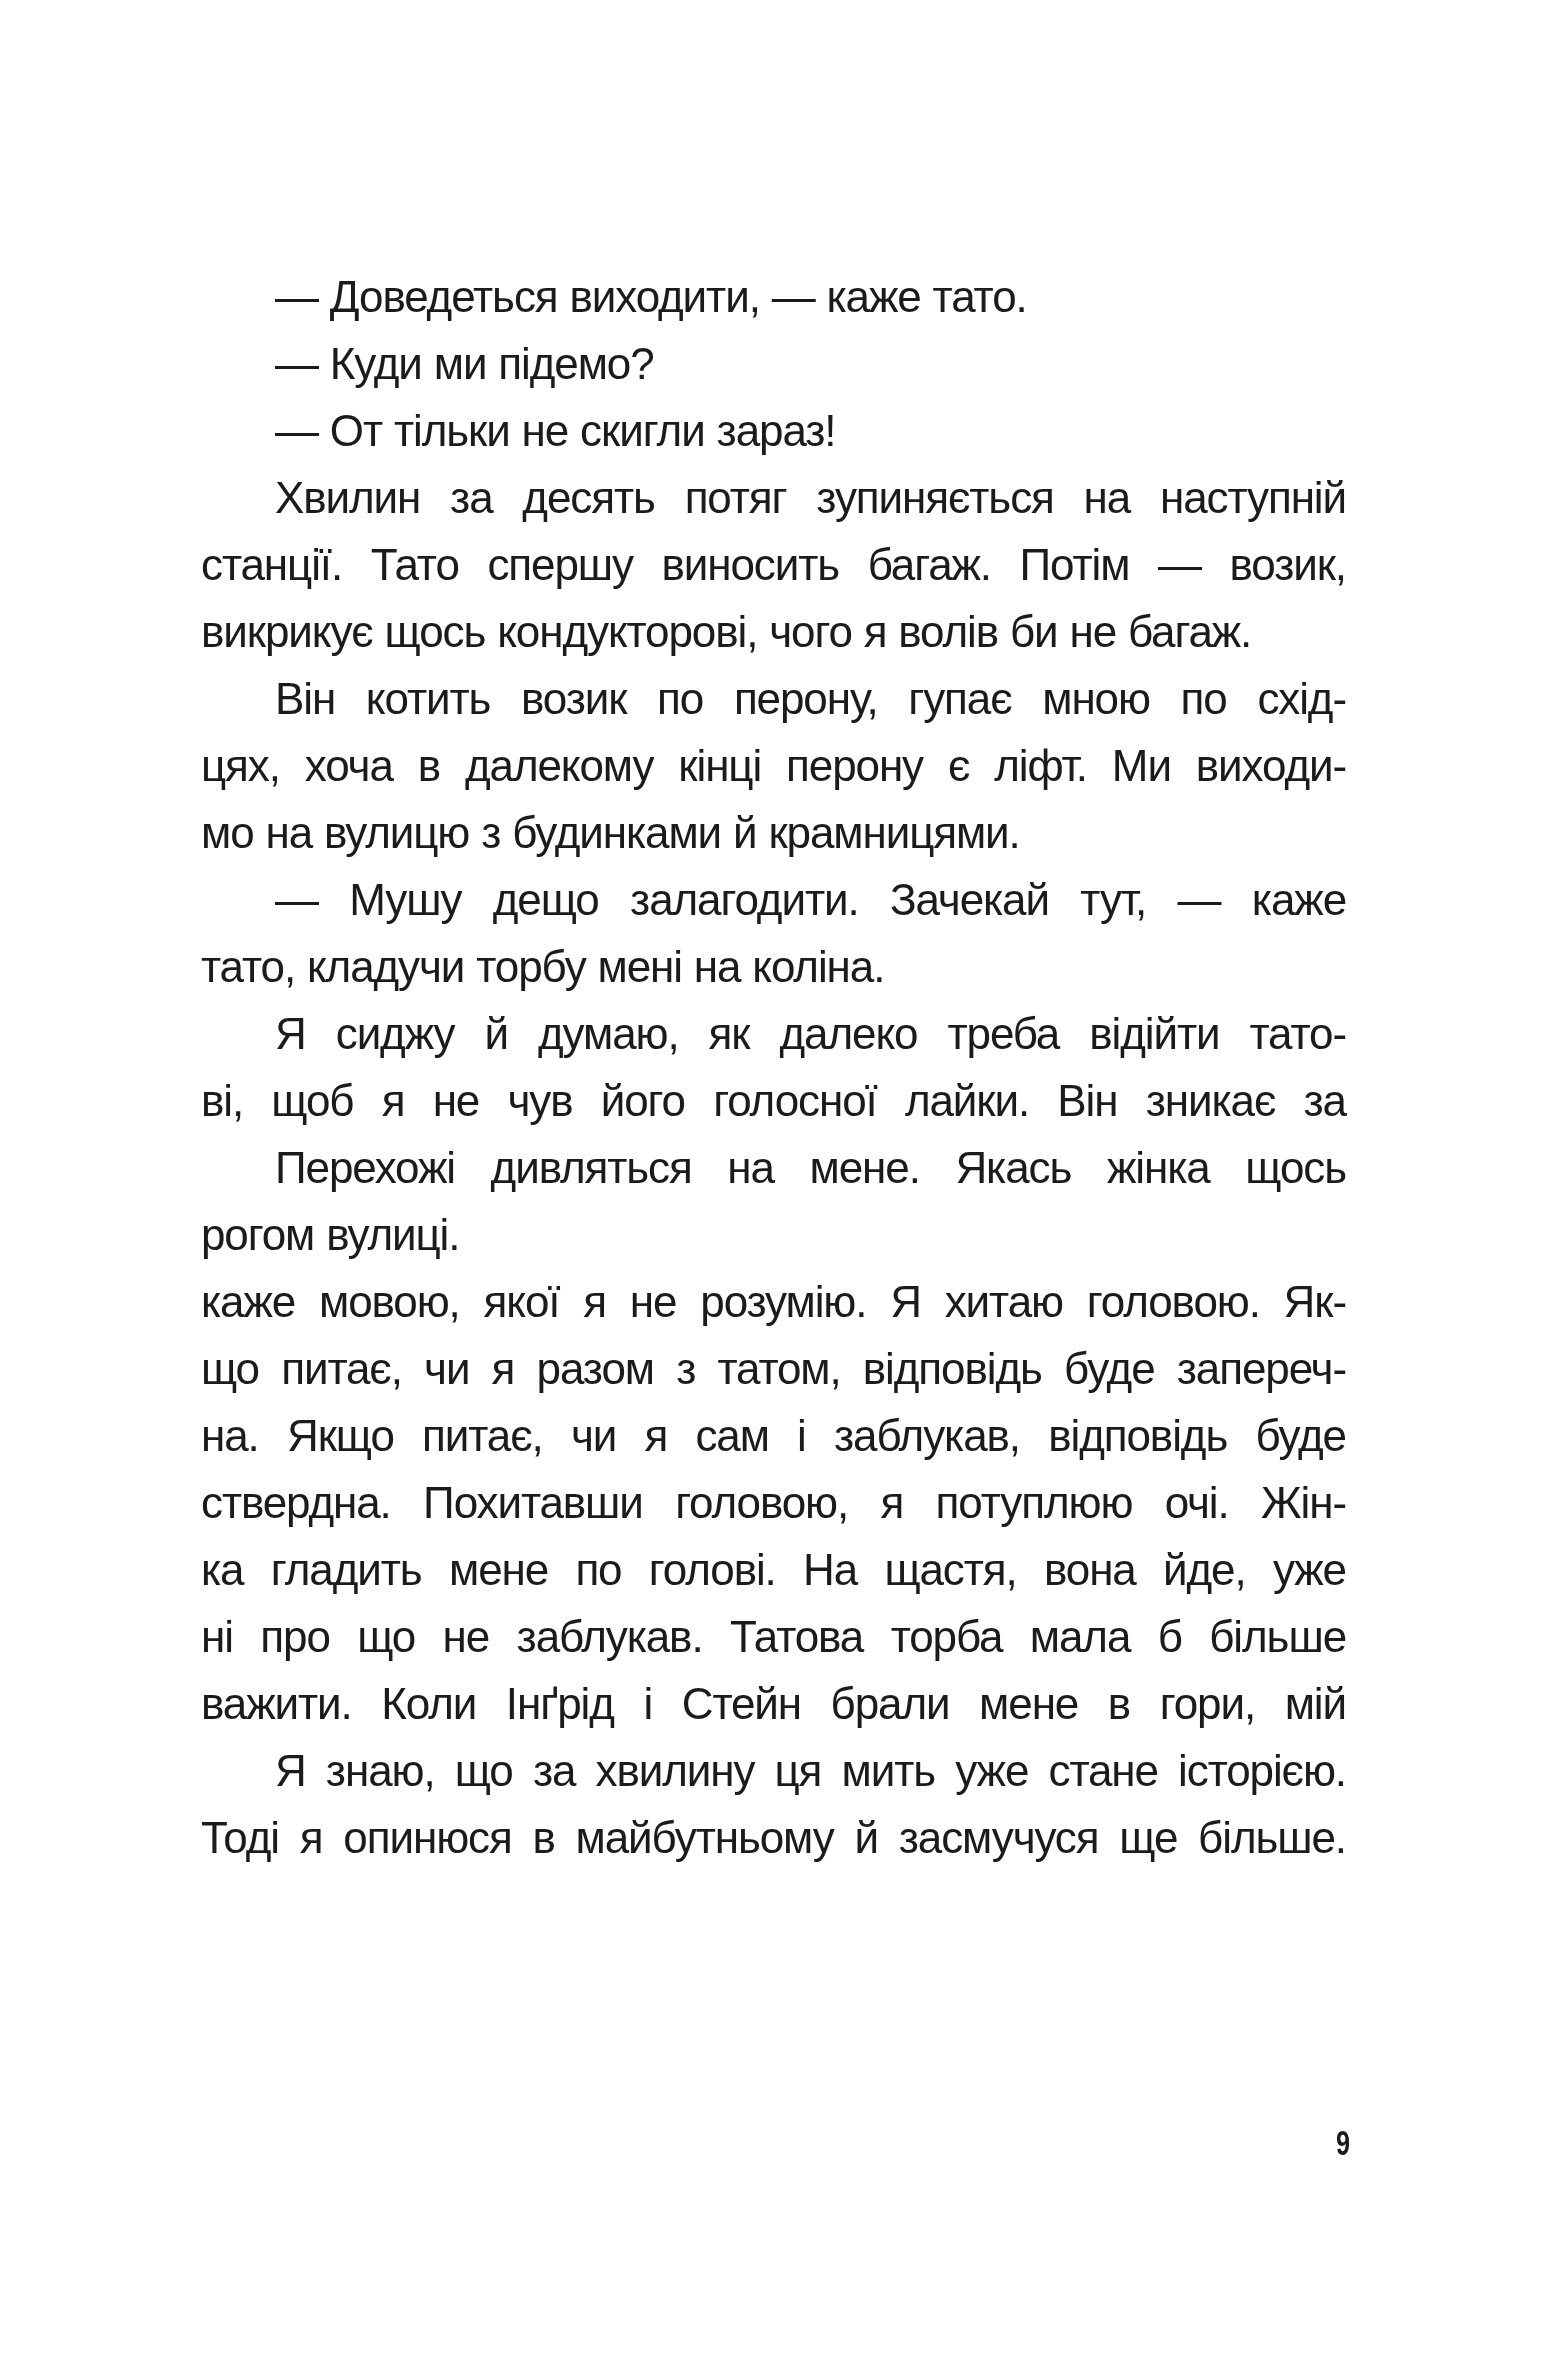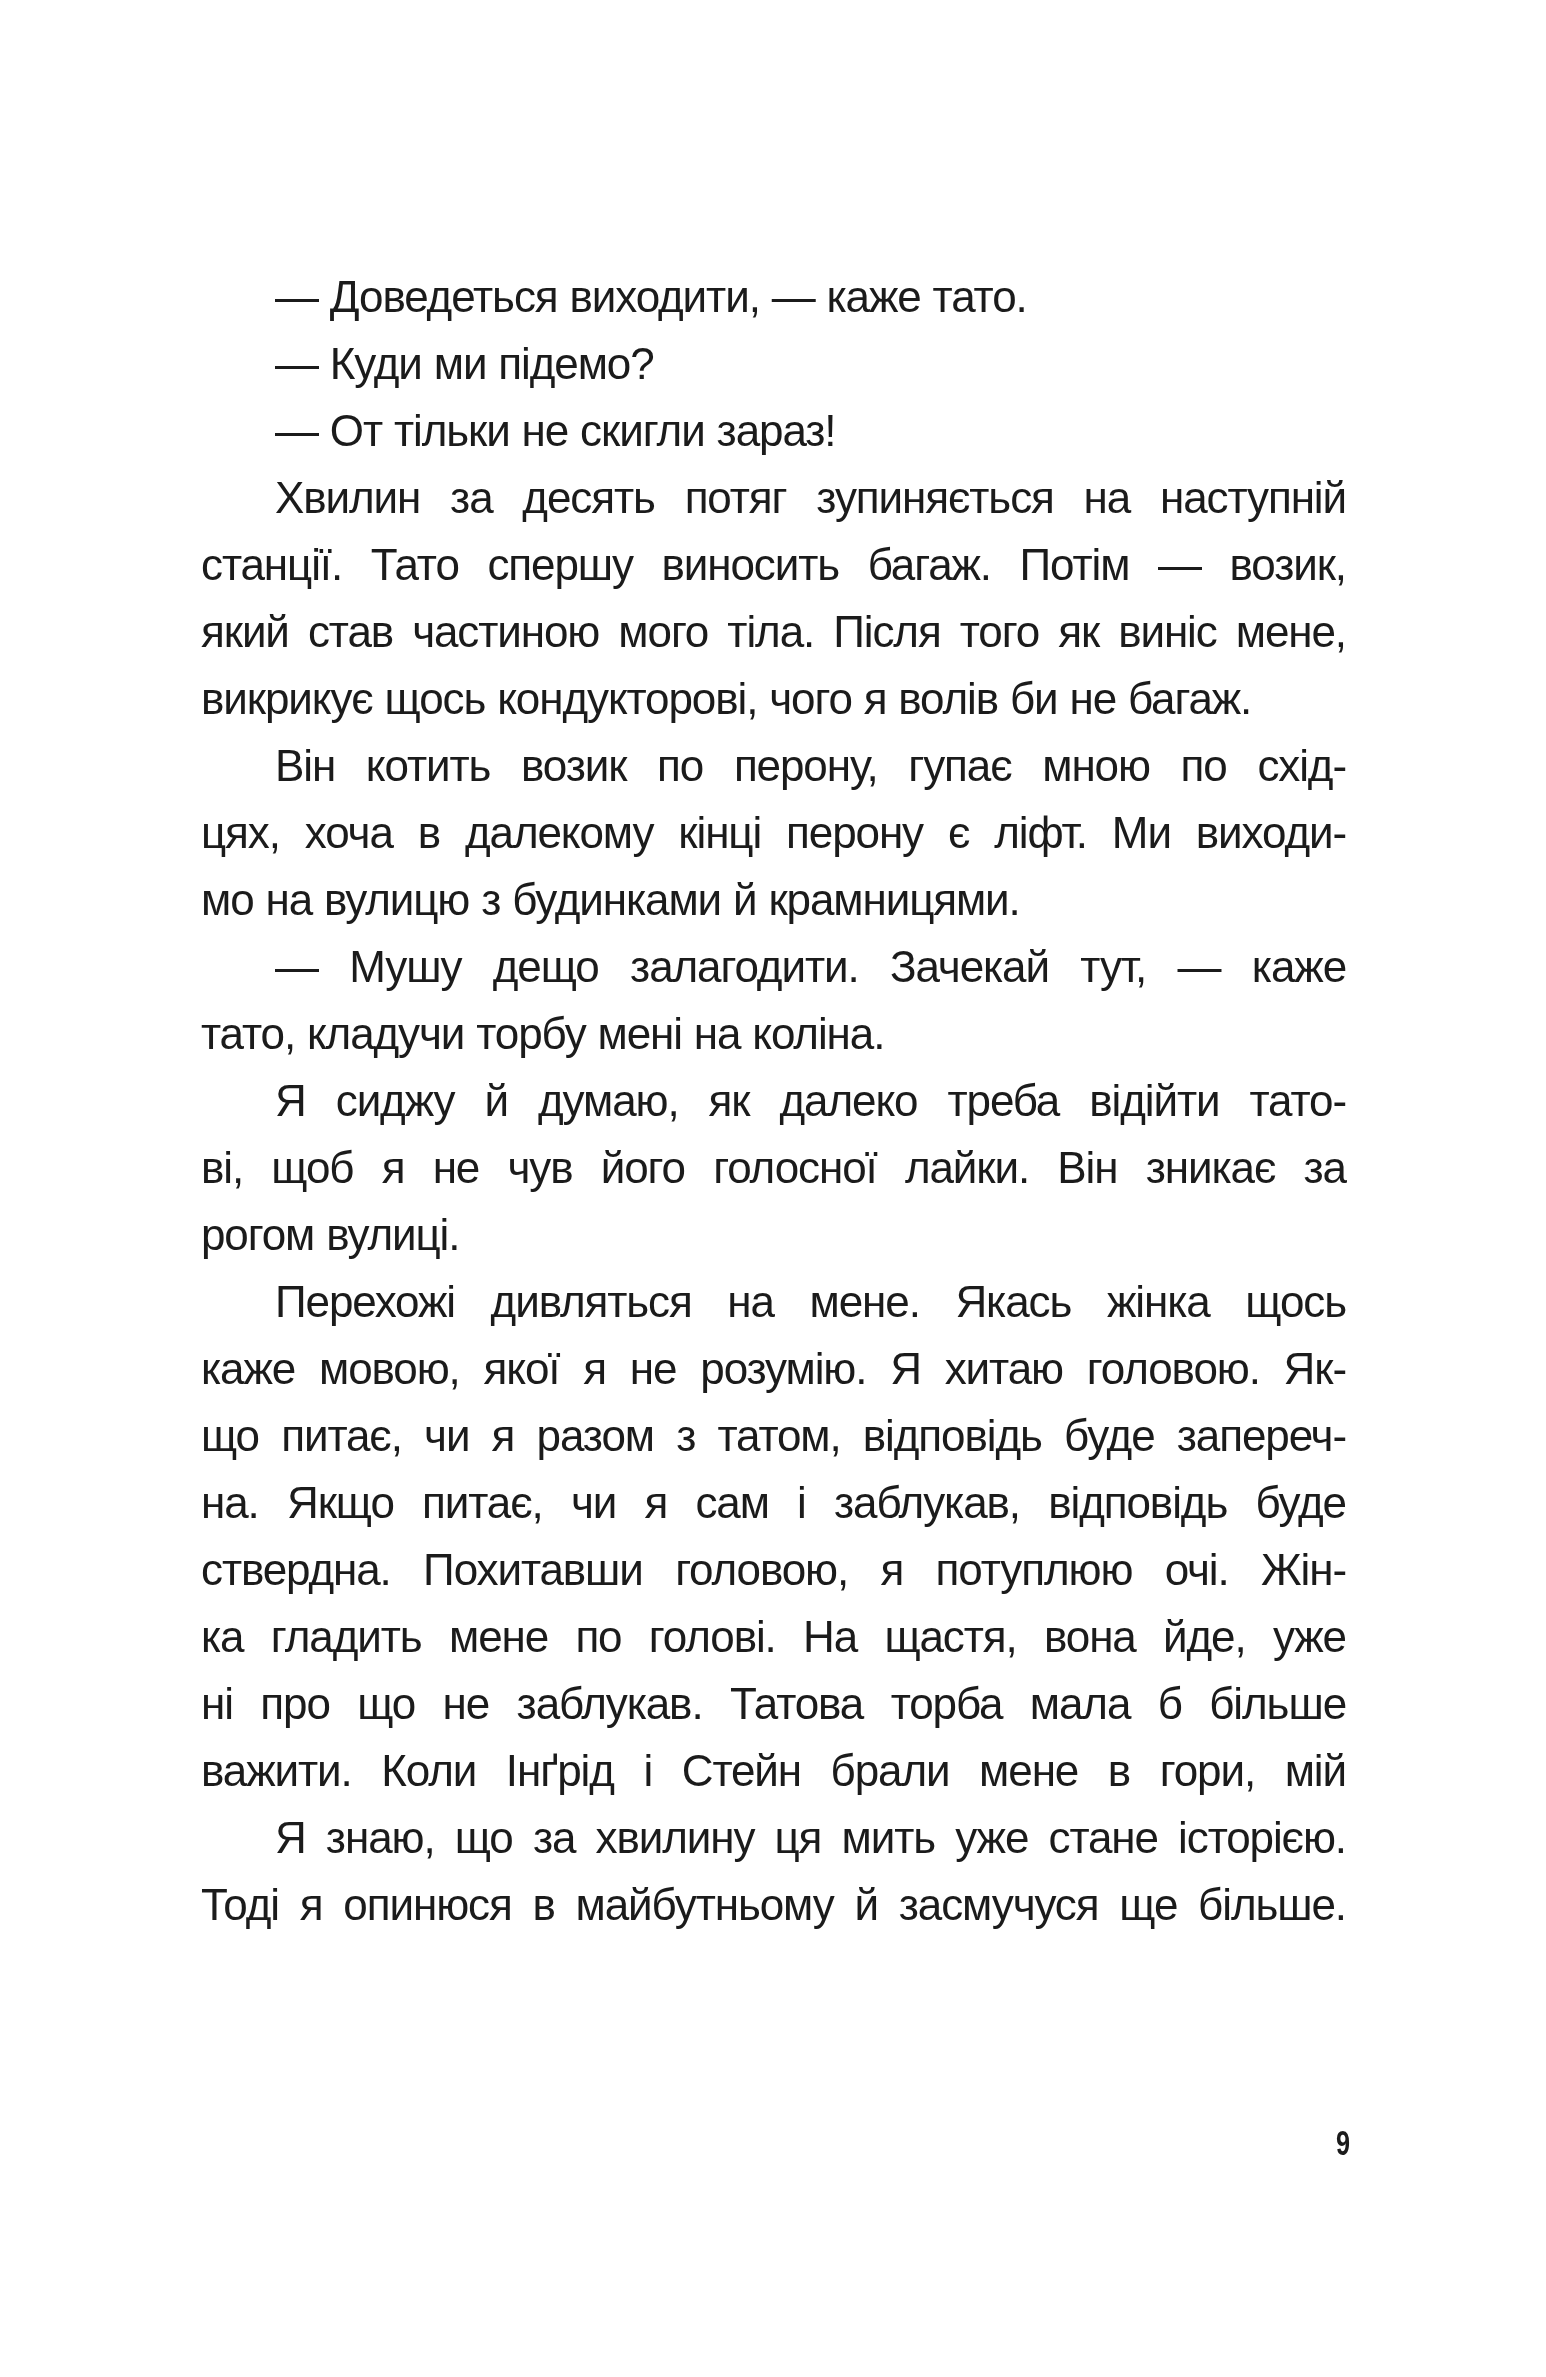--- a/index.html
+++ b/index.html
@@ -82,23 +82,20 @@
       </span>
     <span class="line indent last">
         <span class="line-inner">— От тільки не скигли зараз!</span>
       </span>
     <span class="line indent">
         <span class="line-inner">Хвилин за десять потяг зупиняється на наступній</span>
       </span>
     <span class="line">
         <span class="line-inner">станції. Тато спершу виносить багаж. Потім — возик,</span>
       </span>
-    <span class="line">
-        <span class="line-inner">який став частиною мого тіла. Після того як виніс мене,</span>
-      </span>
     <span class="line last">
         <span class="line-inner">викрикує щось кондукторові, чого я волів би не багаж.</span>
       </span>
     <span class="line indent">
         <span class="line-inner">Він котить возик по перону, гупає мною по схід-</span>
       </span>
     <span class="line">
         <span class="line-inner">цях, хоча в далекому кінці перону є ліфт. Ми виходи-</span>
       </span>
     <span class="line last">
@@ -109,25 +106,25 @@
       </span>
     <span class="line last">
         <span class="line-inner">тато, кладучи торбу мені на коліна.</span>
       </span>
     <span class="line indent">
         <span class="line-inner">Я сиджу й думаю, як далеко треба відійти тато-</span>
       </span>
     <span class="line">
         <span class="line-inner">ві, щоб я не чув його голосної лайки. Він зникає за</span>
       </span>
+    <span class="line indent">
+        <span class="line-inner">Перехожі дивляться на мене. Якась жінка щось</span>
+      </span>
     <span class="line last">
         <span class="line-inner">рогом вулиці.</span>
-      </span>
-    <span class="line indent">
-        <span class="line-inner">Перехожі дивляться на мене. Якась жінка щось</span>
       </span>
     <span class="line">
         <span class="line-inner">каже мовою, якої я не розумію. Я хитаю головою. Як-</span>
       </span>
     <span class="line">
         <span class="line-inner">що питає, чи я разом з татом, відповідь буде запереч-</span>
       </span>
     <span class="line">
         <span class="line-inner">на. Якщо питає, чи я сам і заблукав, відповідь буде</span>
       </span>

